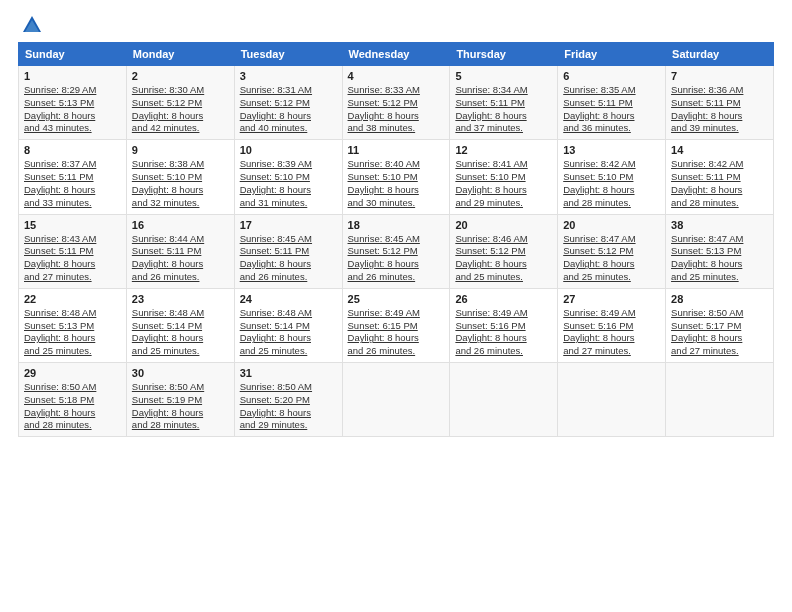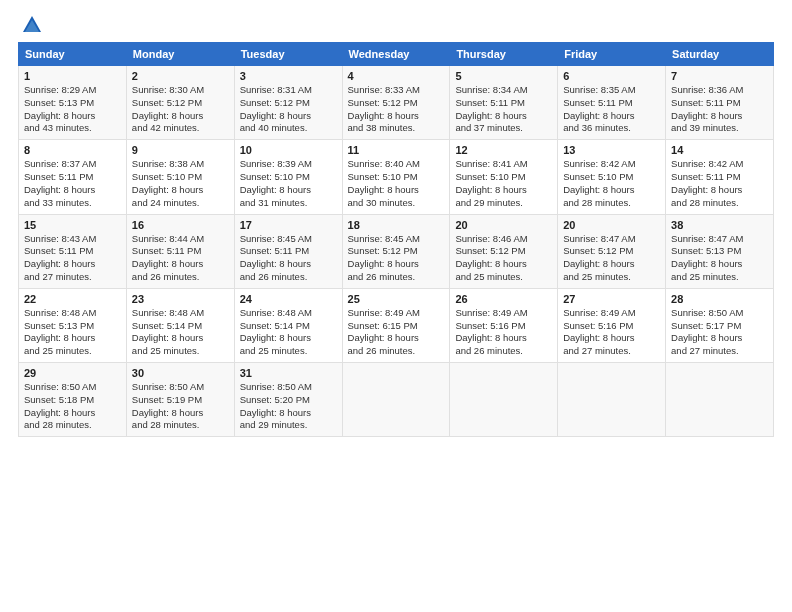--- a/index.html
+++ b/index.html
@@ -74,20 +74,21 @@
     .day-num {
       font-size: 11px;
       font-weight: bold;
       color: #222;
       margin-bottom: 2px;
       display: block;
     }
     .day-content {
       color: #333;
       line-height: 1.35;
+      text-decoration: underline;
     }
     .empty-cell {
       background: #f8f8f8;
     }
   </style>
 </head>
 <body>
 
 <div class="page">
   <div class="header">
@@ -196,21 +197,21 @@
               <div>Daylight: 8 hours</div>
               <div>and 33 minutes.</div>
             </div>
           </td>
           <td>
             <span class="day-num">9</span>
             <div class="day-content">
               <div>Sunrise: 8:38 AM</div>
               <div>Sunset: 5:10 PM</div>
               <div>Daylight: 8 hours</div>
-              <div>and 24 minutes.</div>
+              <div>and 32 minutes.</div>
             </div>
           </td>
           <td>
             <span class="day-num">10</span>
             <div class="day-content">
               <div>Sunrise: 8:39 AM</div>
               <div>Sunset: 5:10 PM</div>
               <div>Daylight: 8 hours</div>
               <div>and 31 minutes.</div>
             </div>

